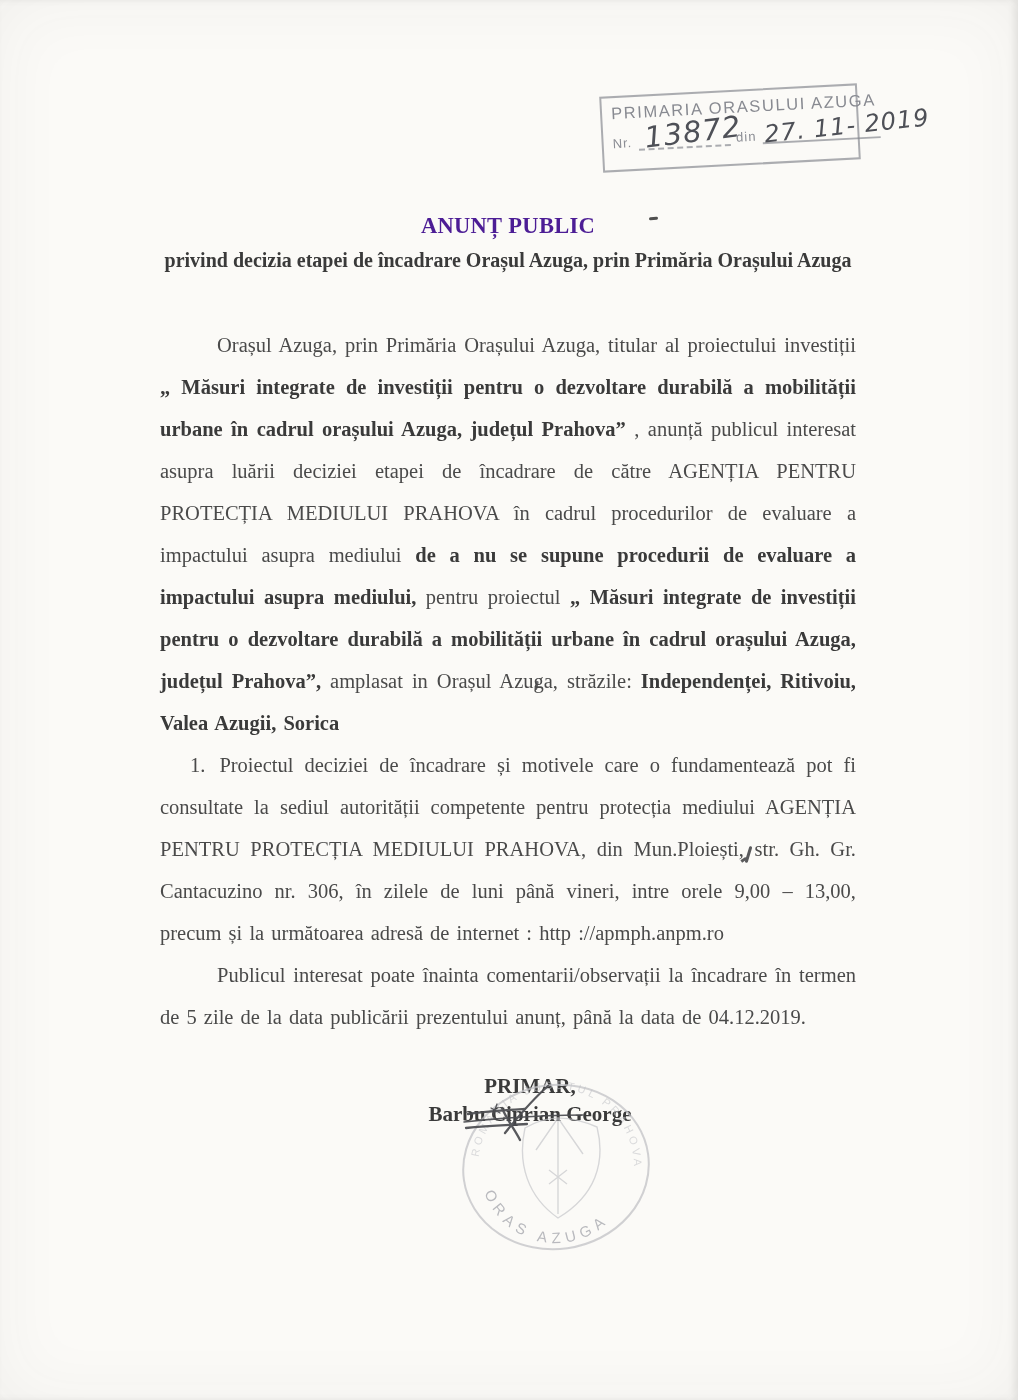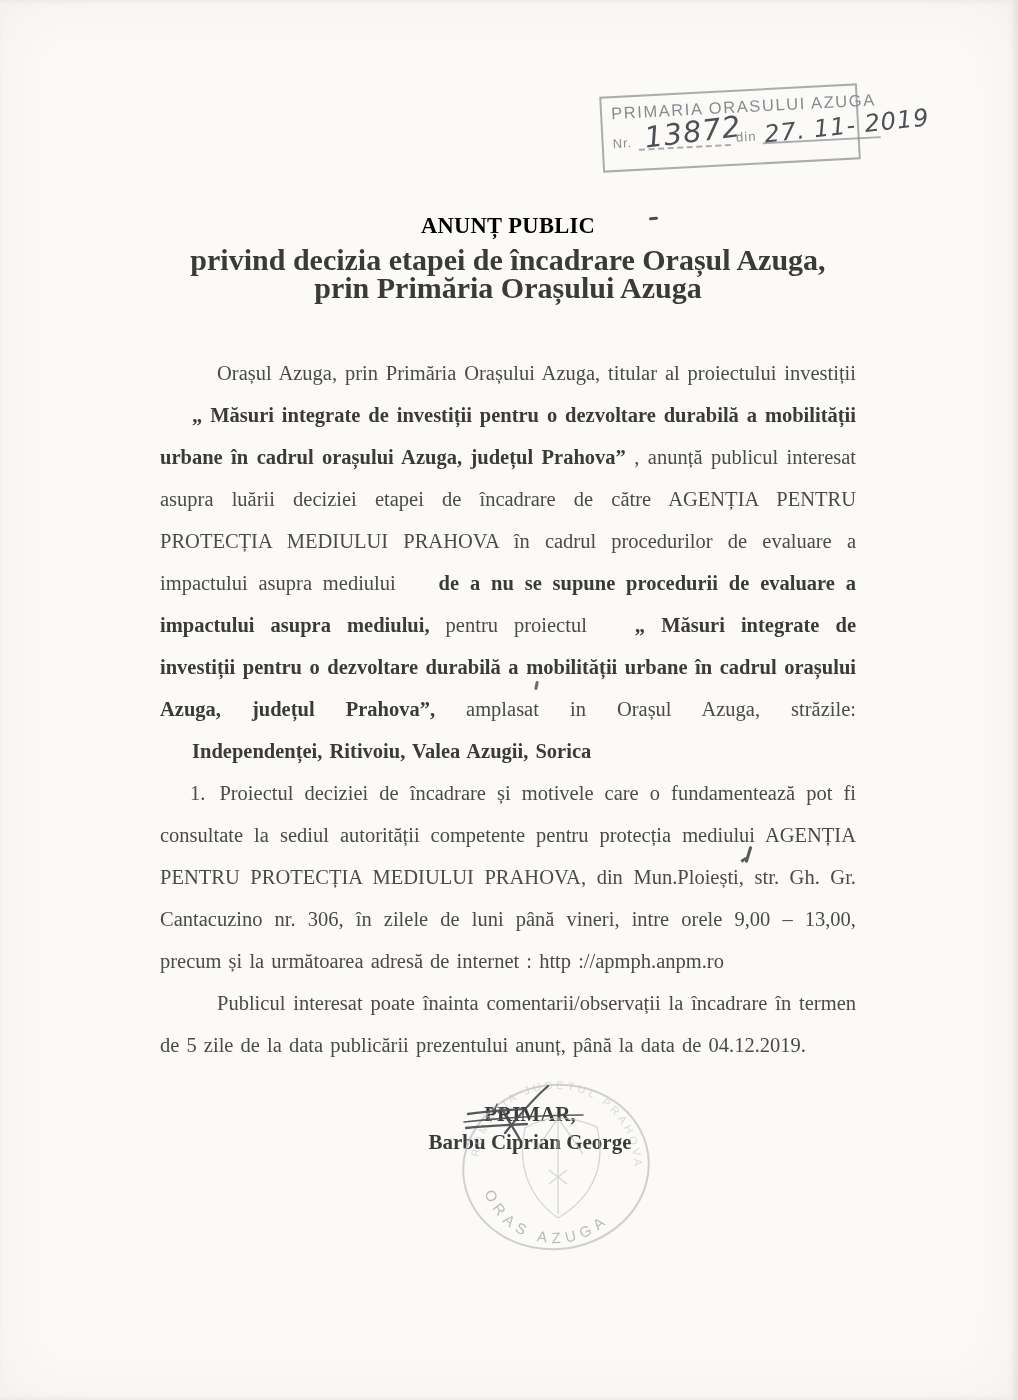--- a/index.html
+++ b/index.html
@@ -7,29 +7,29 @@
     width:1018px;height:1400px;position:relative;overflow:hidden;
     background:#fbfaf7;
     box-shadow:inset 0 0 70px rgba(60,60,55,0.05), inset -4px 0 6px rgba(80,80,80,0.10);
     font-family:"Liberation Serif", serif;
     color:#474747;
   }
   
   .doc{position:absolute;left:160px;width:696px;top:0;}
   .title{
     margin:212px 0 7px;text-align:center;font-weight:bold;
-    font-size:22.5px;line-height:27px;color:#000000;letter-spacing:.3px;
+    font-size:22.5px;line-height:27px;color:#4c1d95;letter-spacing:.3px;
   }
   .subtitle{
     margin:1px 0 0;text-align:center;font-weight:bold;
-    font-size:30px;line-height:28px;color:#3a3a3a;
+    font-size:20px;line-height:28px;color:#3a3a3a;
   }
   .para{font-size:20.5px;line-height:42px;text-align:justify;margin:0;color:#4a4a4a;word-spacing:2px;}
   .p1{margin-top:50px;text-indent:57px;}
-  .b{font-weight:bold;color:#3a3a3a;margin-left:32px;}
+  .b{font-weight:bold;color:#3a3a3a;}
   .item{text-indent:30px;}
   .num{margin-right:14px;}
   .p2{text-indent:57px;}
   .sig{
     margin-top:34px;text-align:center;font-weight:bold;font-size:21px;
     line-height:28px;color:#3a3a3a;transform:translateX(22px);
   }
   .sig div{margin:0;}
   
   .stamp{

